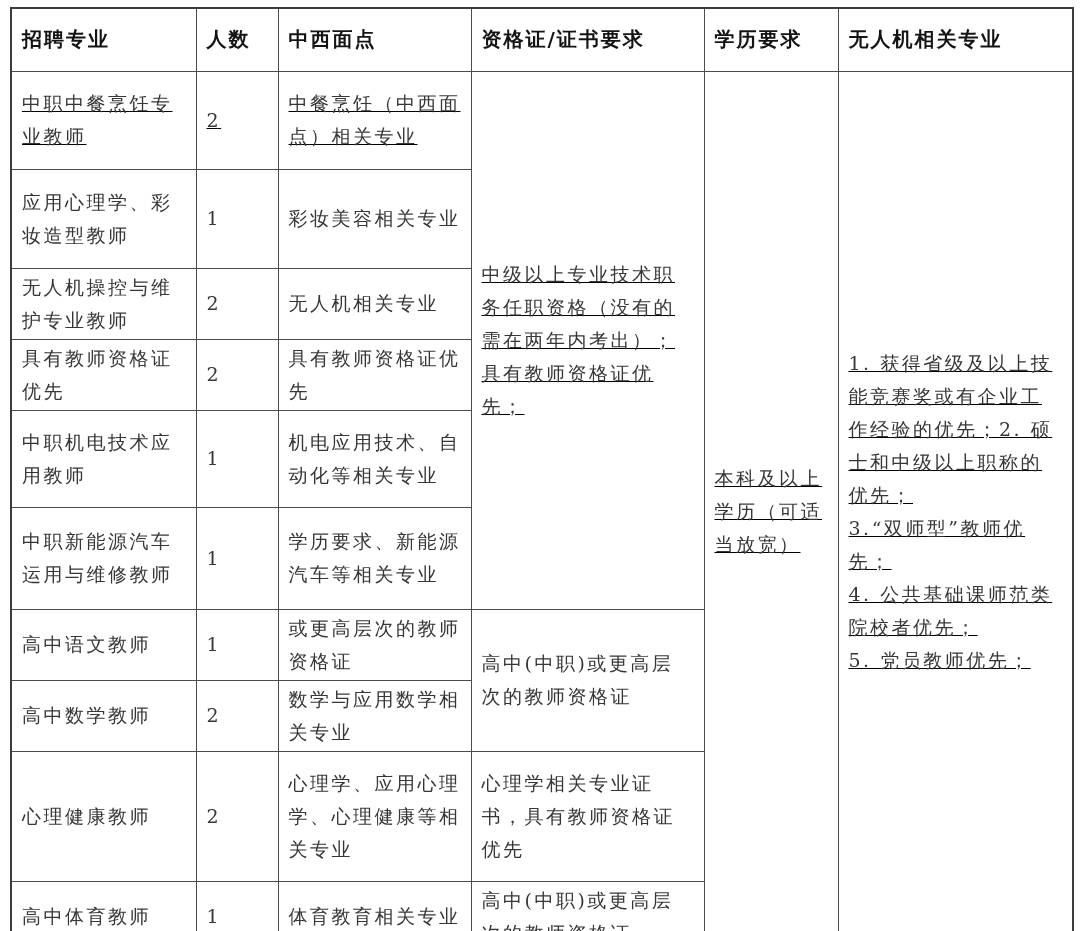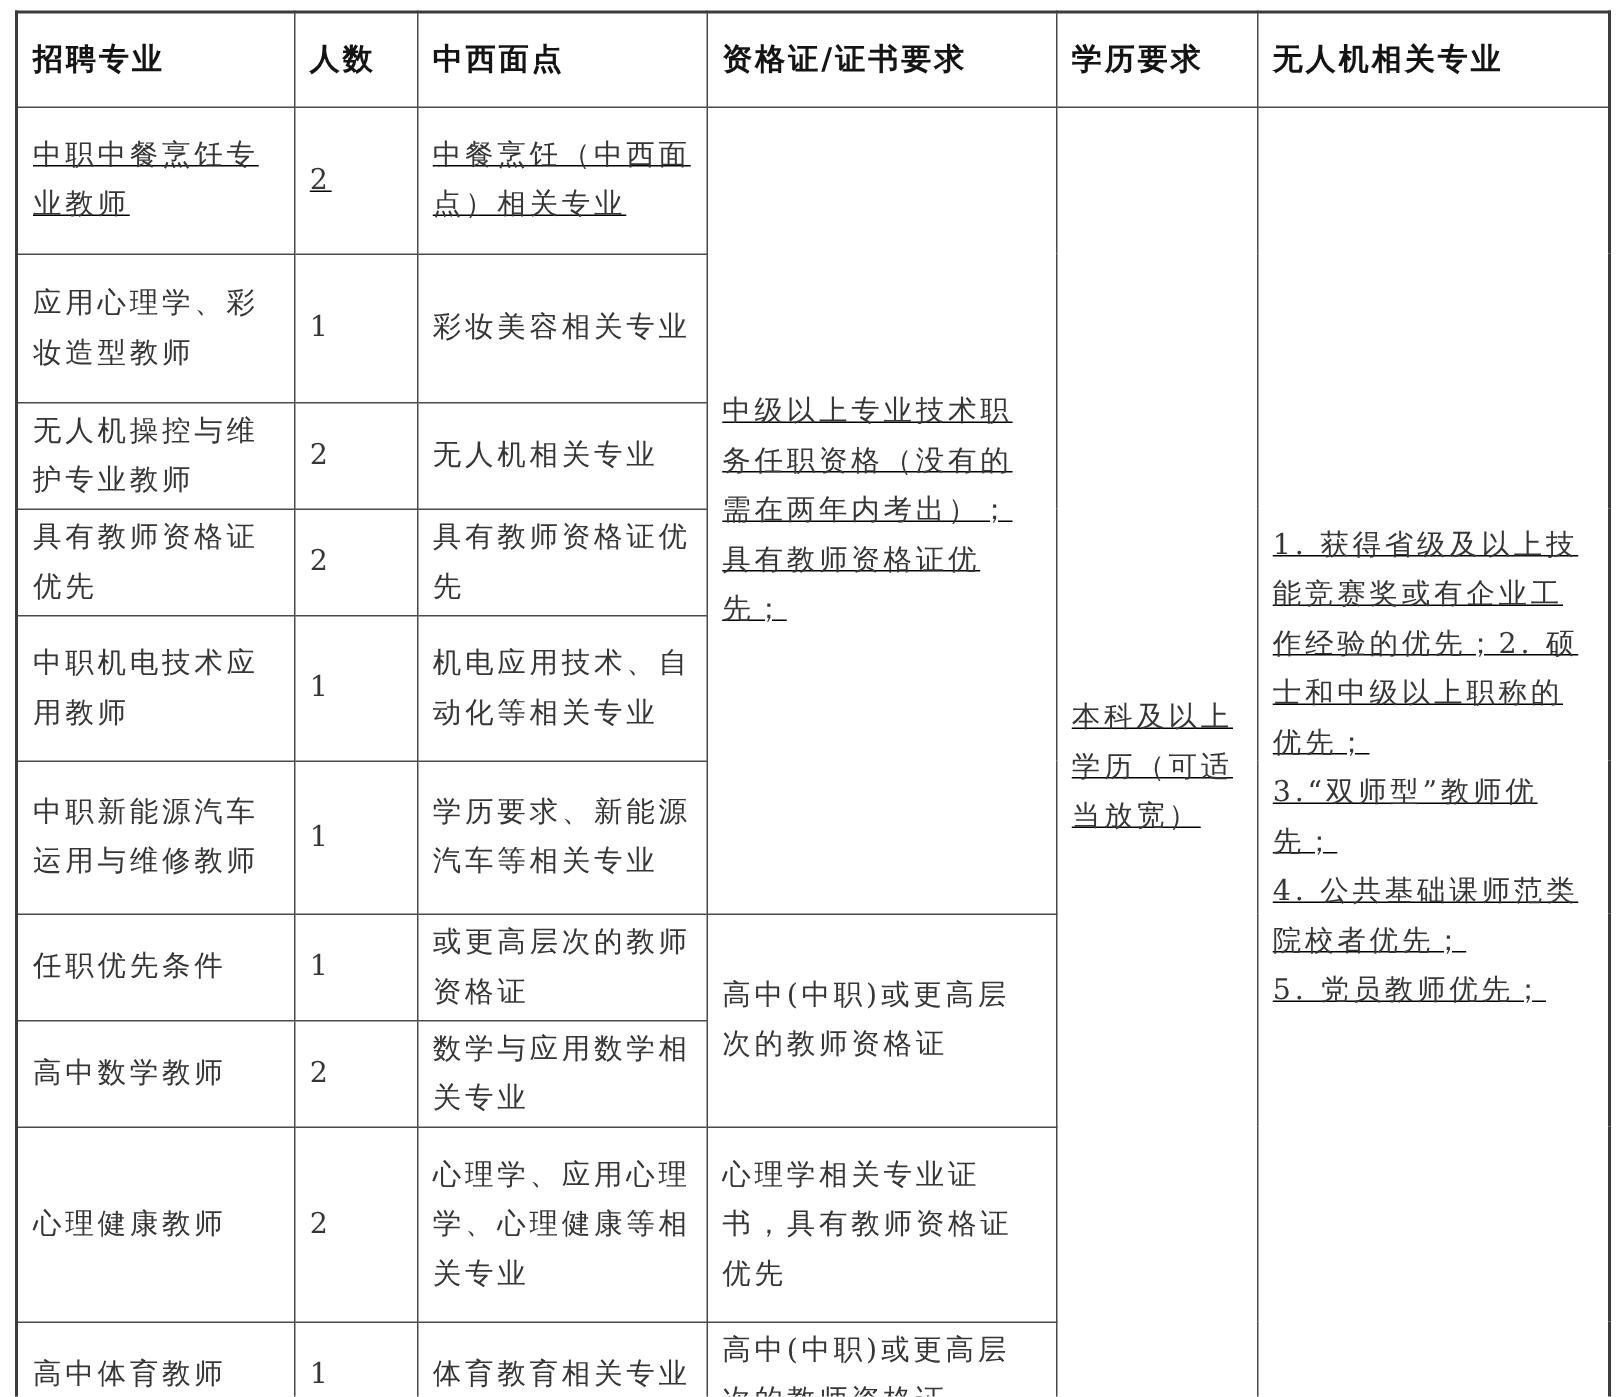--- a/index.html
+++ b/index.html
@@ -117,21 +117,21 @@
         <td>中职机电技术应用教师</td>
         <td>1</td>
         <td>机电应用技术、自动化等相关专业</td>
       </tr>
       <tr class="r6">
         <td>中职新能源汽车运用与维修教师</td>
         <td>1</td>
         <td>学历要求、新能源汽车等相关专业</td>
       </tr>
       <tr class="r7">
-        <td>任职优先条件</td>
+        <td>高中语文教师</td>
         <td>1</td>
         <td>或更高层次的教师资格证</td>
         <td class="cert-cell" rowspan="2">高中(中职)或更高层次的教师资格证</td>
       </tr>
       <tr class="r8">
         <td>高中数学教师</td>
         <td>2</td>
         <td>数学与应用数学相关专业</td>
       </tr>
       <tr class="r9">

